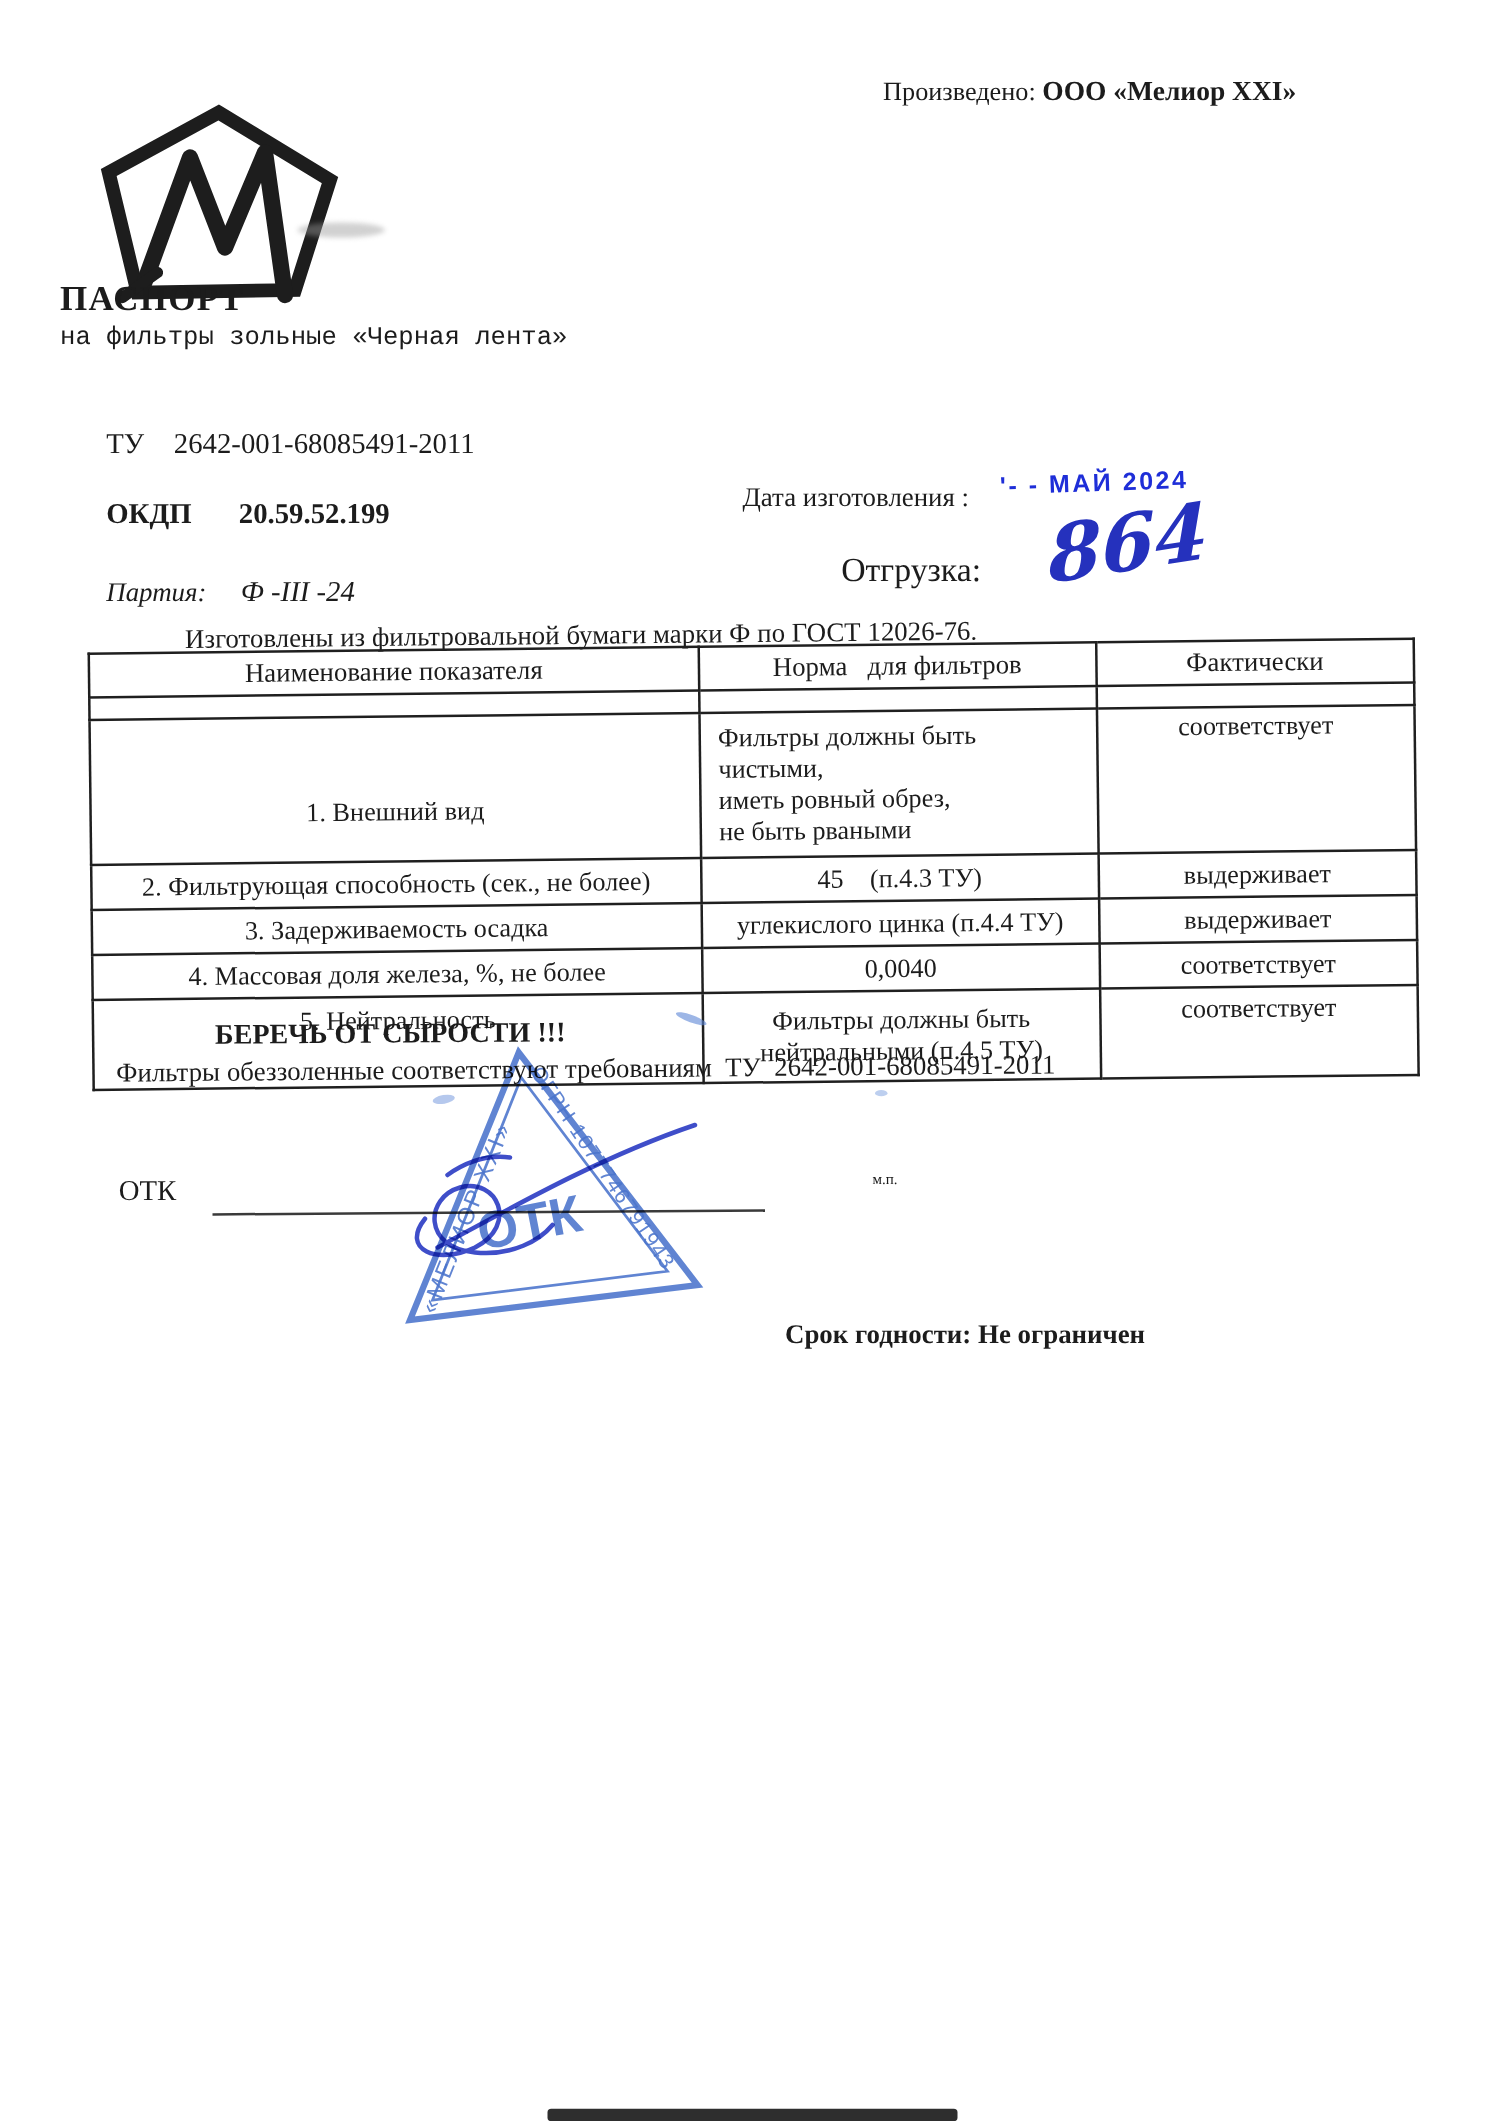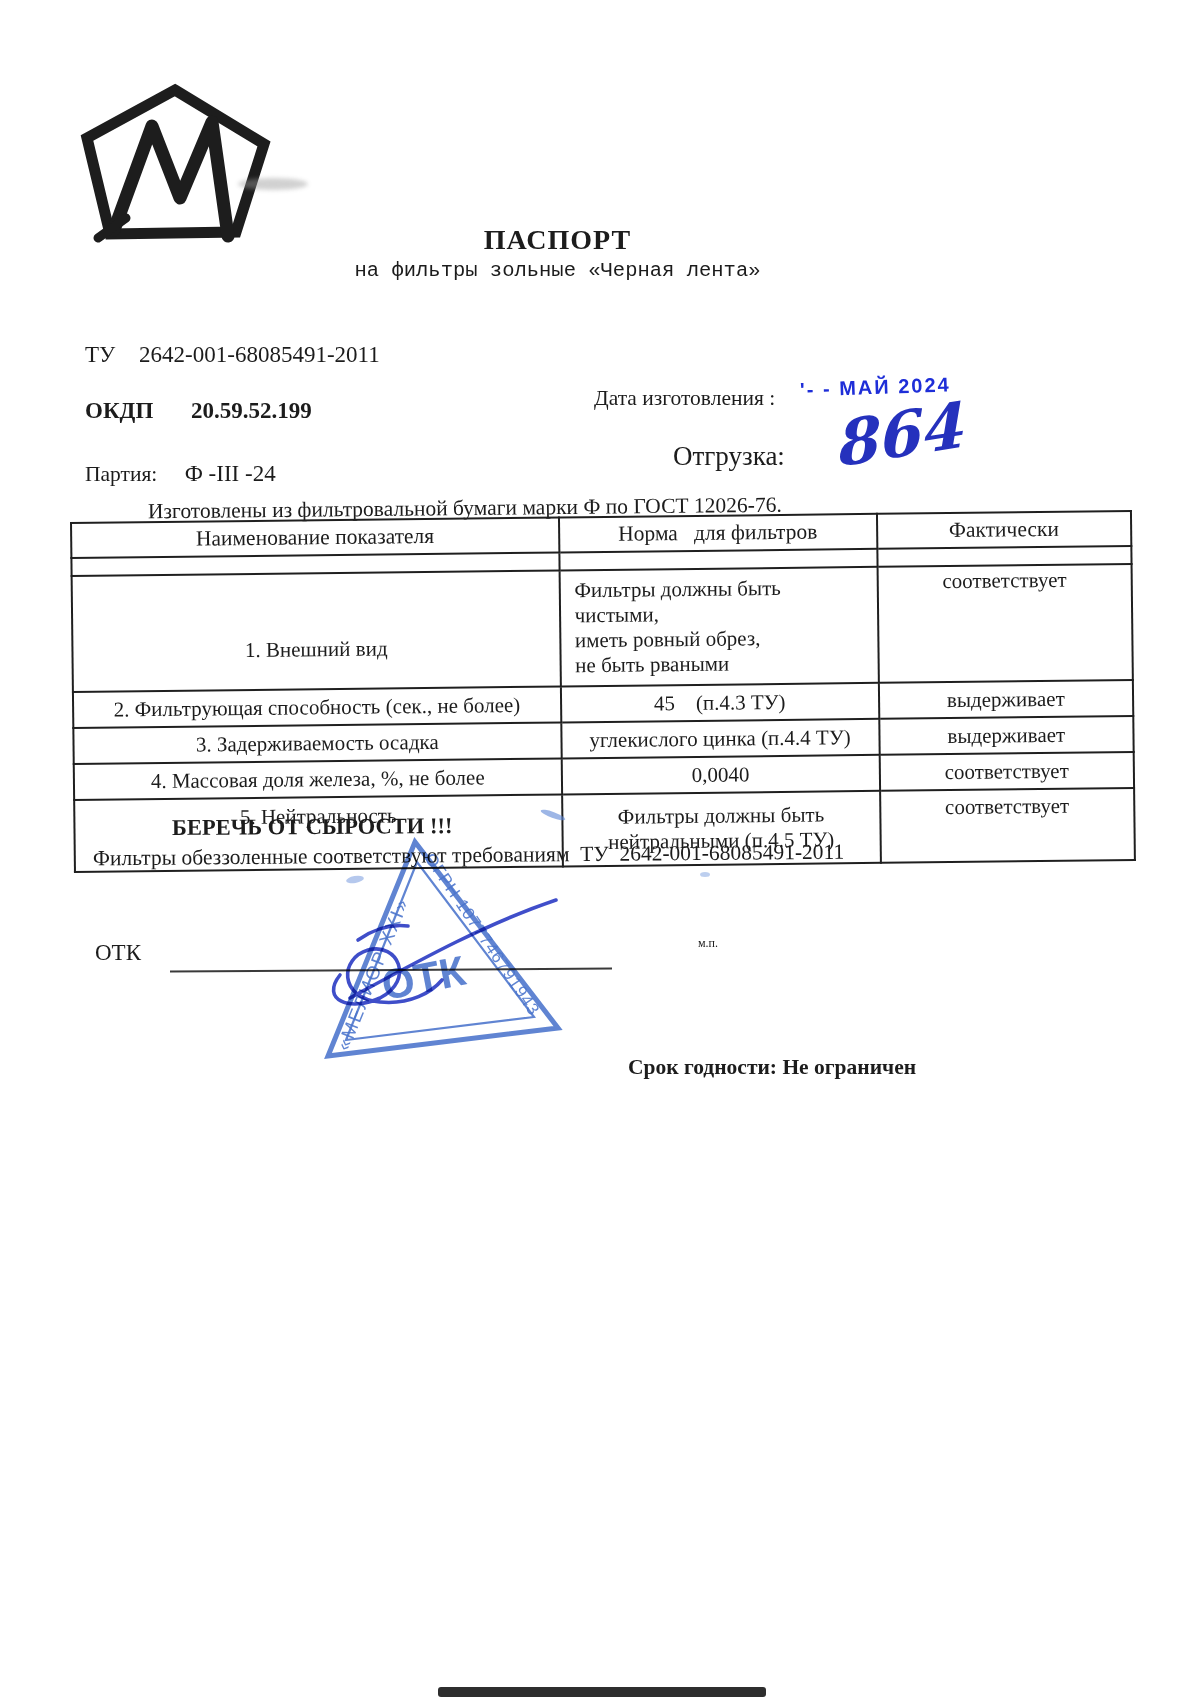--- a/index.html
+++ b/index.html
@@ -25,29 +25,29 @@
 
   
   .logo{left:78px;top:80px;}
   .smudge{
     left:238px;top:178px;width:70px;height:12px;
     background:#9a9a9a;opacity:.45;border-radius:50%;
     filter:blur(2px);
   }
 
   
-  .titleblock{left:0;top:224px;width:1115px;text-align:center;}
+  .titleblock{left:0;top:224px;width:1115px;padding-left:48px;}
   .title{font-size:28px;font-weight:bold;letter-spacing:1px;}
   .subtitle{font-size:20.5px;margin-top:3px;font-family:Liberation Mono, monospace;}
 
   .line-tu{left:85px;top:342px;font-size:23px;}
   .line-tu .val{margin-left:18px;}
   .line-okdp{left:85px;top:398px;font-size:23px;font-weight:bold;}
   .line-okdp .val{margin-left:32px;}
-  .line-batch{left:85px;top:461px;font-size:21.5px;}
+  .line-batch{left:85px;top:461px;font-size:21.5px;font-style:italic;}
   .line-batch .val{margin-left:22px;font-size:23px;}
 
   .date-label{left:562px;top:386px;font-size:21.5px;margin-left:32px;}
   .date-stamp{
     left:800px;top:376px;
     font-family:"Liberation Sans", sans-serif;
     font-weight:bold;font-size:20px;letter-spacing:2px;
     color:#1e2ed8;transform:rotate(-2deg);
   }
   .ship-label{left:673px;top:441px;font-size:27px;}
@@ -118,20 +118,24 @@
 <body>
 
 <svg class="abs logo" width="195" height="168" viewBox="0 0 195 168" aria-hidden="true">
   <polygon points="97,10 186,64 158,152 32,154 9,58" fill="none" stroke="#1d1d1d" stroke-width="11"></polygon>
   <path d="M 36,150 L 74,46 L 102,118 L 134,42 L 150,156" fill="none" stroke="#1d1d1d" stroke-width="13" stroke-linecap="round" stroke-linejoin="round"></path>
   <path d="M 20,158 L 48,138" stroke="#1d1d1d" stroke-width="9" stroke-linecap="round"></path>
 </svg>
 <div class="abs smudge"></div>
 
 <div class="abs hdr">
+  <div>
+    <span>Произведено:</span>
+    <b>ООО «Мелиор XXI»</b>
+  </div>
 </div>
 
 <div class="abs titleblock">
   <div class="title">ПАСПОРТ</div>
   <div class="subtitle">на фильтры зольные «Черная лента»</div>
 </div>
 
 <div class="abs line-tu">
   <span>ТУ</span>
   <span class="val">2642-001-68085491-2011</span>

